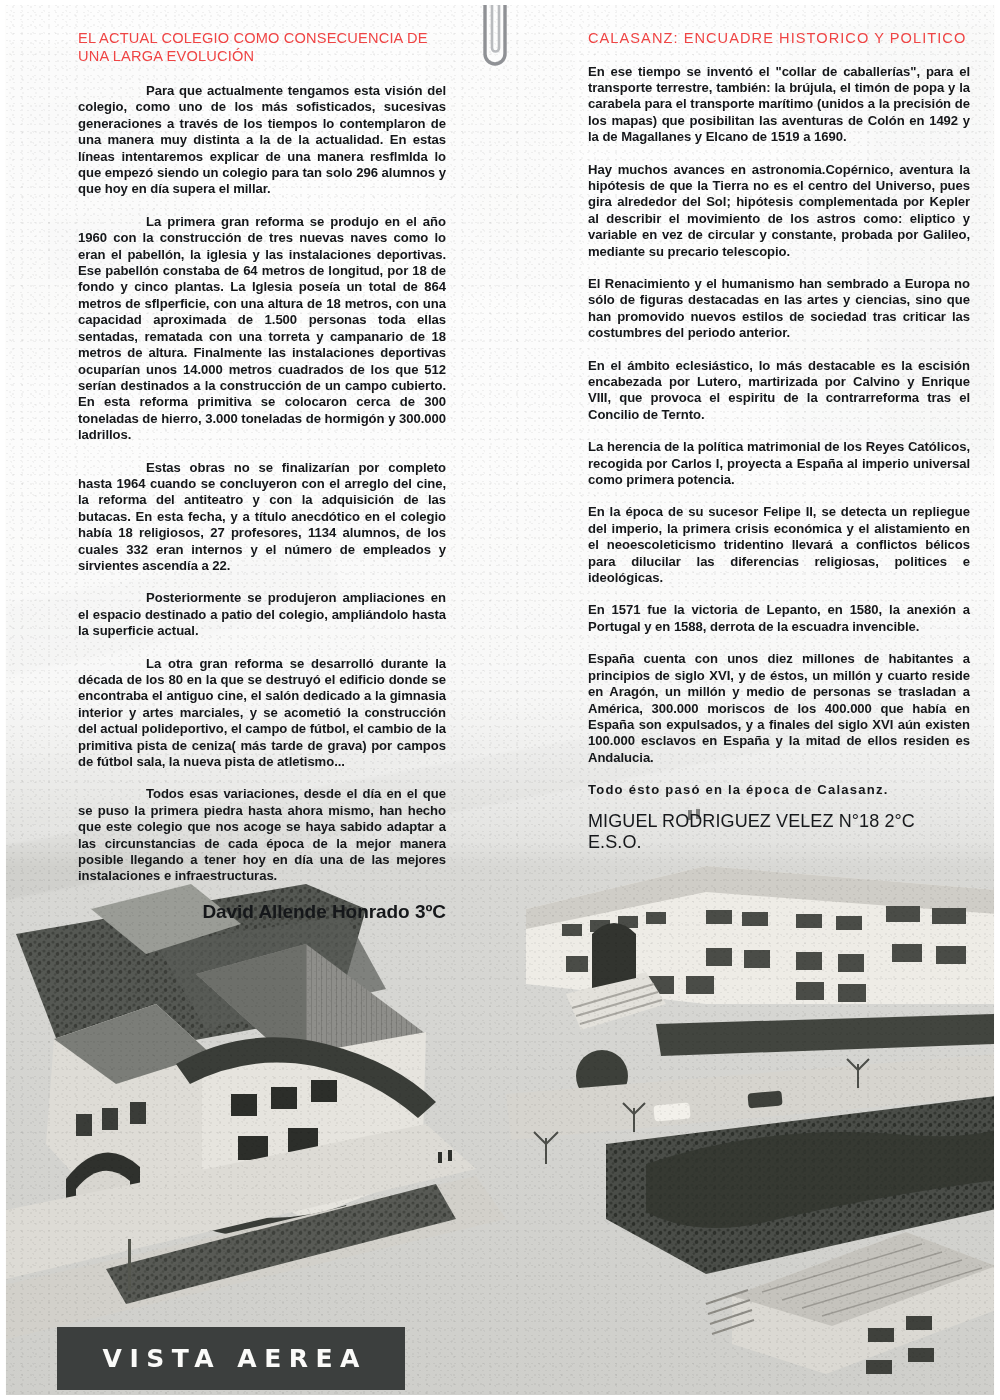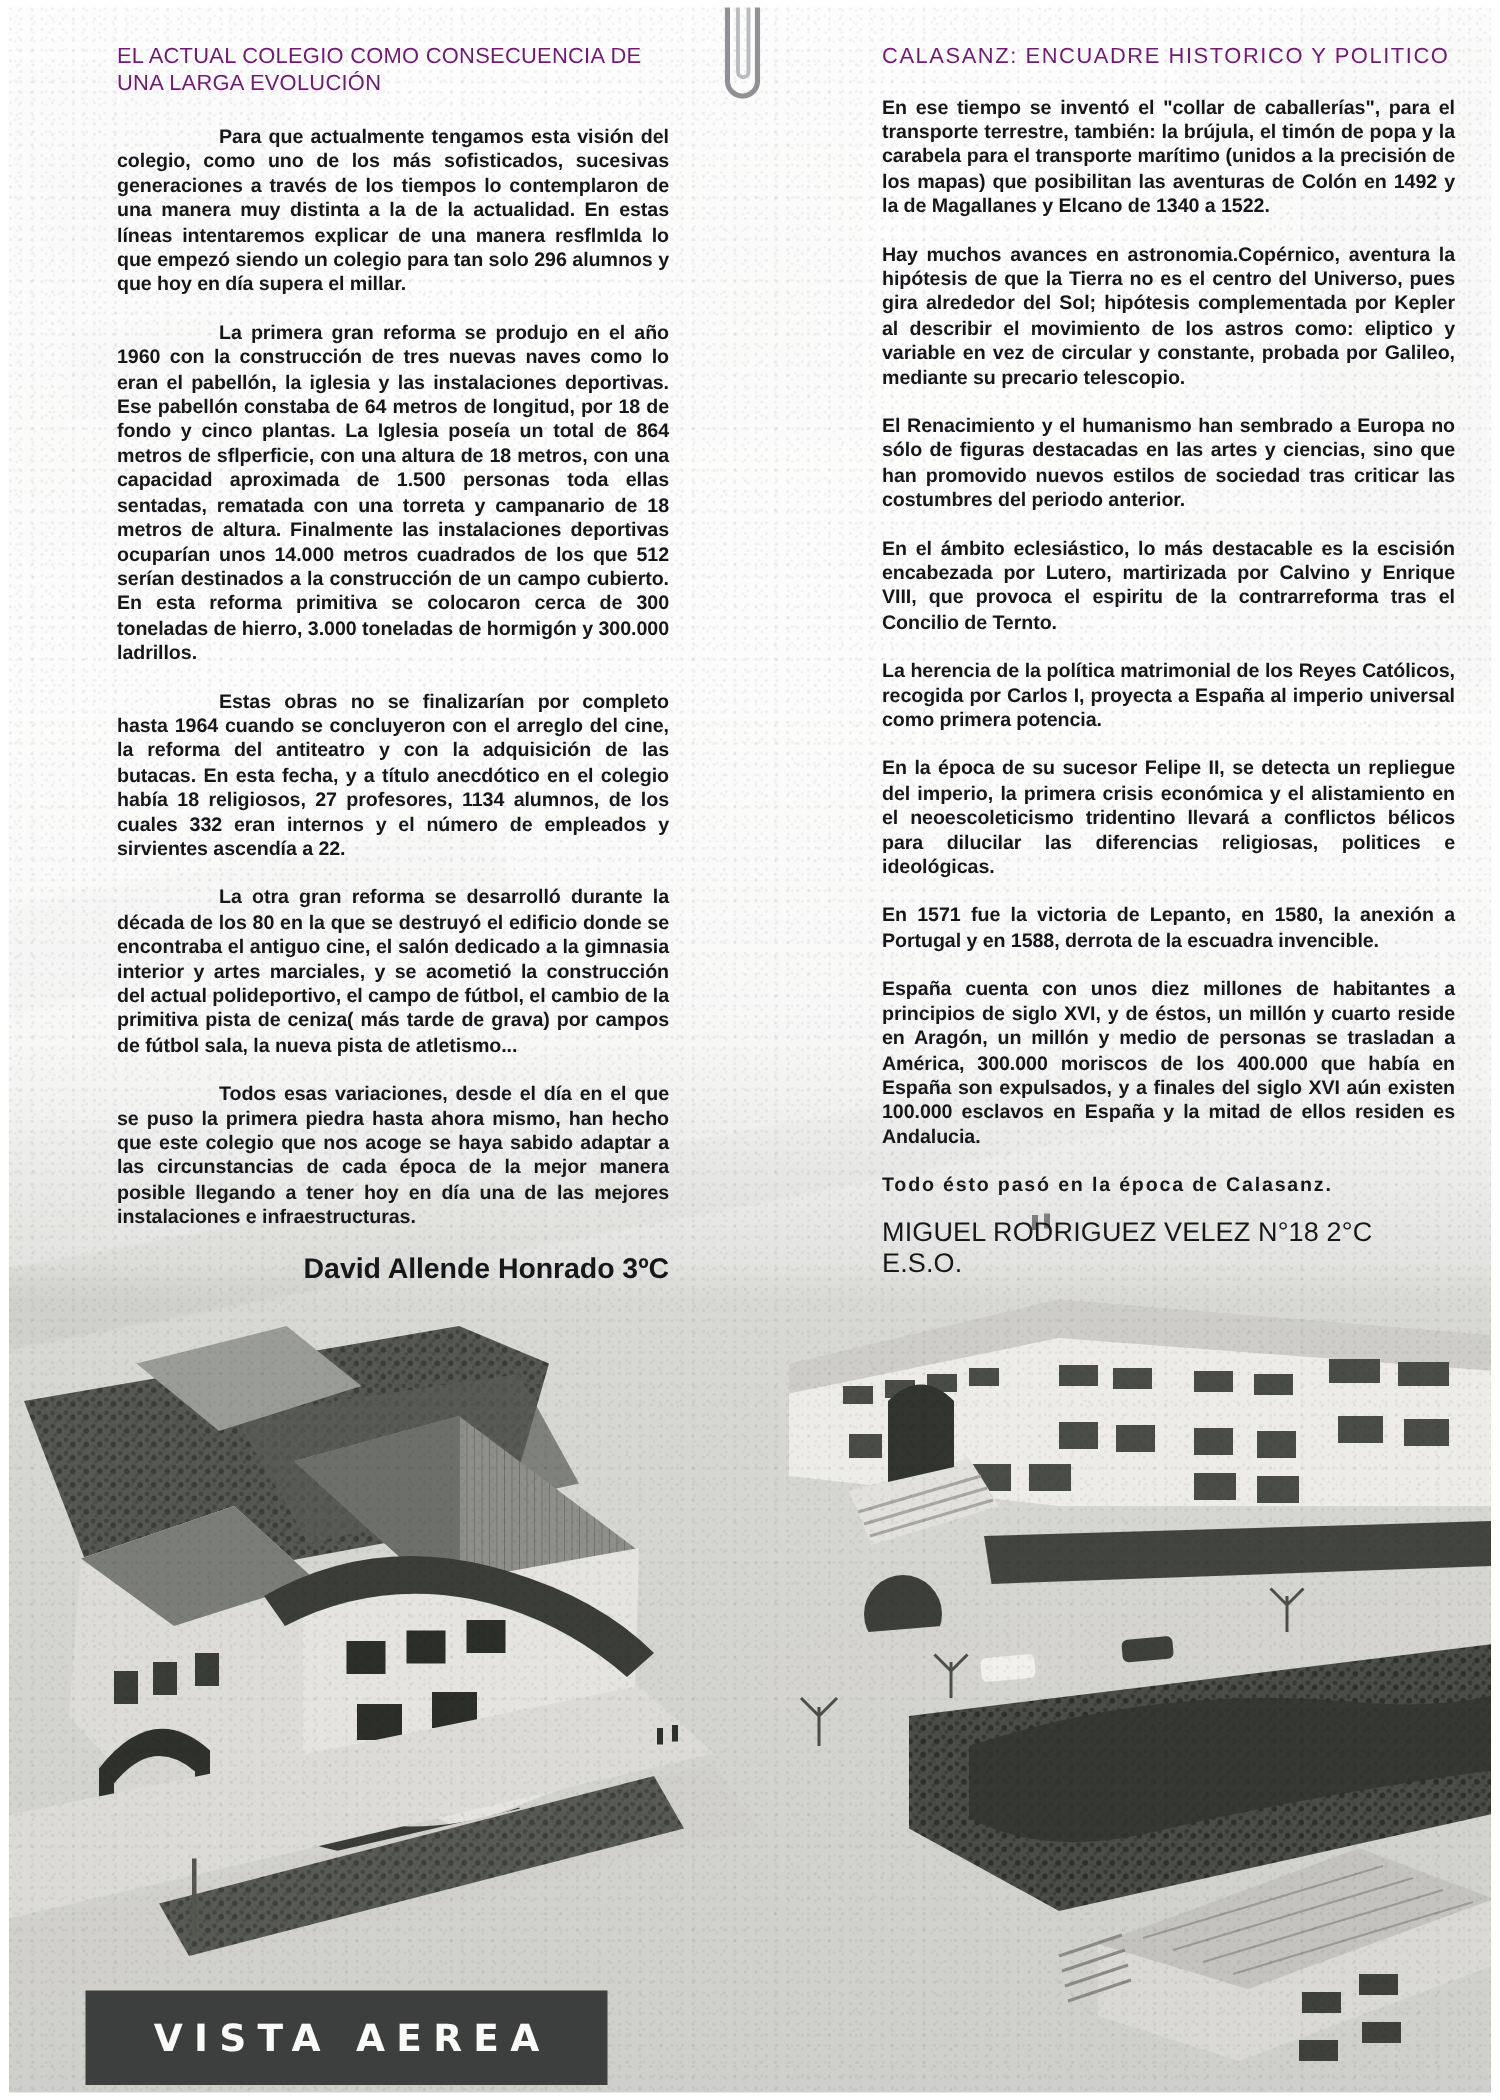--- a/index.html
+++ b/index.html
@@ -40,21 +40,21 @@
   
   .clip{position:absolute;left:472px;top:-4px;width:46px;height:92px;}
 
   
   .col{position:absolute;top:30px;color:#15171a;}
   .col-left{left:78px;width:368px;}
   .col-right{left:588px;width:382px;}
 
   .heading{
     font-size:14.6px;line-height:17.5px;letter-spacing:.18px;
-    font-weight:400;margin:0 0 18px 0;color:#701a75;
+    font-weight:400;margin:0 0 18px 0;color:#ef4444;
   }
   .col-right .heading{letter-spacing:1.05px;margin-bottom:16px;}
 
   p.para{
     margin:0 0 16px 0;
     font-size:13.1px;line-height:16.4px;
     font-weight:600;letter-spacing:-.05px;
     text-align:justify;text-justify:inter-word;
     color:#15171a;
   }
@@ -271,28 +271,29 @@
   <svg class="clip" viewBox="0 0 46 92" aria-hidden="true">
     <path d="M13 -6 L13 58 a10 10 0 0 0 20 0 L33 -6" fill="none" stroke="#8f9195" stroke-width="3.4"></path>
     <path d="M20 -6 L20 52 a3.5 3.5 0 0 0 7 0 L27 -6" fill="none" stroke="#b9bbbe" stroke-width="2.6"></path>
   </svg>
 
   <div class="col col-left">
     <h2 class="heading">EL ACTUAL COLEGIO COMO CONSECUENCIA DE UNA LARGA EVOLUCIÓN</h2>
     <p class="para">Para que actualmente tengamos esta visión del colegio, como uno de los más sofisticados, sucesivas generaciones a través de los tiempos lo contemplaron de una manera muy distinta a la de la actualidad. En estas líneas intentaremos explicar de una manera resflmIda lo que empezó siendo un colegio para tan solo 296 alumnos y que hoy en día supera el millar.</p>
     <p class="para">La primera gran reforma se produjo en el año 1960 con la construcción de tres nuevas naves como lo eran el pabellón, la iglesia y las instalaciones deportivas. Ese pabellón constaba de 64 metros de longitud, por 18 de fondo y cinco plantas. La Iglesia poseía un total de 864 metros de sflperficie, con una altura de 18 metros, con una capacidad aproximada de 1.500 personas toda ellas sentadas, rematada con una torreta y campanario de 18 metros de altura. Finalmente las instalaciones deportivas ocuparían unos 14.000 metros cuadrados de los que 512 serían destinados a la construcción de un campo cubierto. En esta reforma primitiva se colocaron cerca de 300 toneladas de hierro, 3.000 toneladas de hormigón y 300.000 ladrillos.</p>
     <p class="para">Estas obras no se finalizarían por completo hasta 1964 cuando se concluyeron con el arreglo del cine, la reforma del antiteatro y con la adquisición de las butacas. En esta fecha, y a título anecdótico en el colegio había 18 religiosos, 27 profesores, 1134 alumnos, de los cuales 332 eran internos y el número de empleados y sirvientes ascendía a 22.</p>
+    <p class="para">Posteriormente se produjeron ampliaciones en el espacio destinado a patio del colegio, ampliándolo hasta la superficie actual.</p>
     <p class="para">La otra gran reforma se desarrolló durante la década de los 80 en la que se destruyó el edificio donde se encontraba el antiguo cine, el salón dedicado a la gimnasia interior y artes marciales, y se acometió la construcción del actual polideportivo, el campo de fútbol, el cambio de la primitiva pista de ceniza( más tarde de grava) por campos de fútbol sala, la nueva pista de atletismo...</p>
     <p class="para">Todos esas variaciones, desde el día en el que se puso la primera piedra hasta ahora mismo, han hecho que este colegio que nos acoge se haya sabido adaptar a las circunstancias de cada época de la mejor manera posible llegando a tener hoy en día una de las mejores instalaciones e infraestructuras.</p>
     <p class="byline byline-left">David Allende Honrado 3ºC</p>
   </div>
 
   <div class="col col-right">
     <h2 class="heading">CALASANZ: ENCUADRE HISTORICO Y POLITICO</h2>
-    <p class="para">En ese tiempo se inventó el "collar de caballerías", para el transporte terrestre, también: la brújula, el timón de popa y la carabela para el transporte marítimo (unidos a la precisión de los mapas) que posibilitan las aventuras de Colón en 1492 y la de Magallanes y Elcano de 1340 a 1522.</p>
+    <p class="para">En ese tiempo se inventó el "collar de caballerías", para el transporte terrestre, también: la brújula, el timón de popa y la carabela para el transporte marítimo (unidos a la precisión de los mapas) que posibilitan las aventuras de Colón en 1492 y la de Magallanes y Elcano de 1519 a 1690.</p>
     <p class="para">Hay muchos avances en astronomia.Copérnico, aventura la hipótesis de que la Tierra no es el centro del Universo, pues gira alrededor del Sol; hipótesis complementada por Kepler al describir el movimiento de los astros como: eliptico y variable en vez de circular y constante, probada por Galileo, mediante su precario telescopio.</p>
     <p class="para">El Renacimiento y el humanismo han sembrado a Europa no sólo de figuras destacadas en las artes y ciencias, sino que han promovido nuevos estilos de sociedad tras criticar las costumbres del periodo anterior.</p>
     <p class="para">En el ámbito eclesiástico, lo más destacable es la escisión encabezada por Lutero, martirizada por Calvino y Enrique VIII, que provoca el espiritu de la contrarreforma tras el Concilio de Ternto.</p>
     <p class="para">La herencia de la política matrimonial de los Reyes Católicos, recogida por Carlos I, proyecta a España al imperio universal como primera potencia.</p>
     <p class="para">En la época de su sucesor Felipe II, se detecta un repliegue del imperio, la primera crisis económica y el alistamiento en el neoescoleticismo tridentino llevará a conflictos bélicos para dilucilar las diferencias religiosas, politices e ideológicas.</p>
     <p class="para">En 1571 fue la victoria de Lepanto, en 1580, la anexión a Portugal y en 1588, derrota de la escuadra invencible.</p>
     <p class="para">España cuenta con unos diez millones de habitantes a principios de siglo XVI, y de éstos, un millón y cuarto reside en Aragón, un millón y medio de personas se trasladan a América, 300.000 moriscos de los 400.000 que había en España son expulsados, y a finales del siglo XVI aún existen 100.000 esclavos en España y la mitad de ellos residen es Andalucia.</p>
     <p class="closing">Todo ésto pasó en la época de Calasanz.</p>
     <p class="byline-caps">MIGUEL RODRIGUEZ VELEZ N°18 2°C E.S.O.</p>
   </div>

